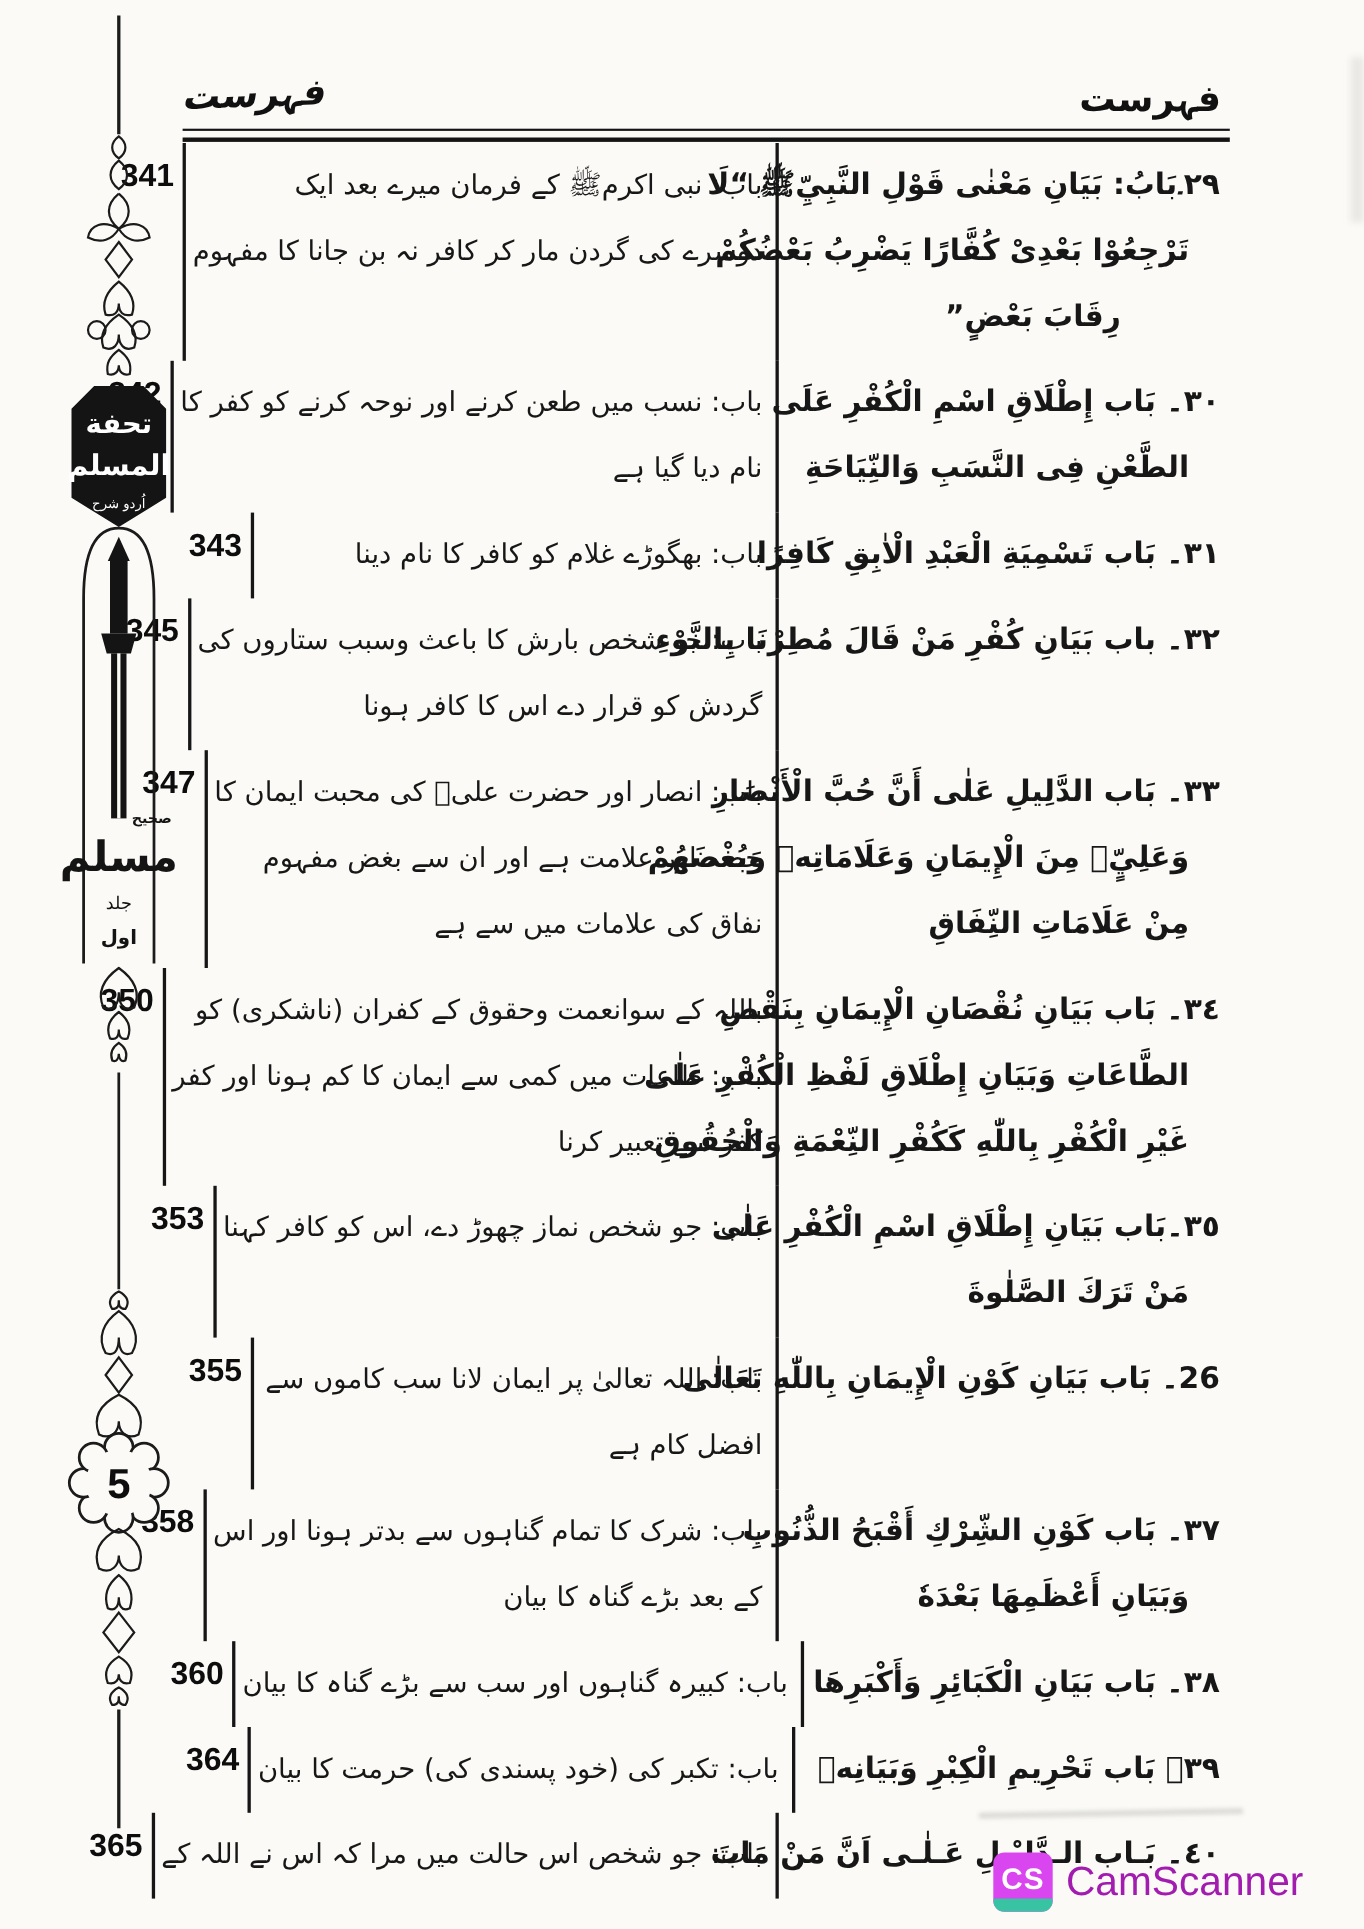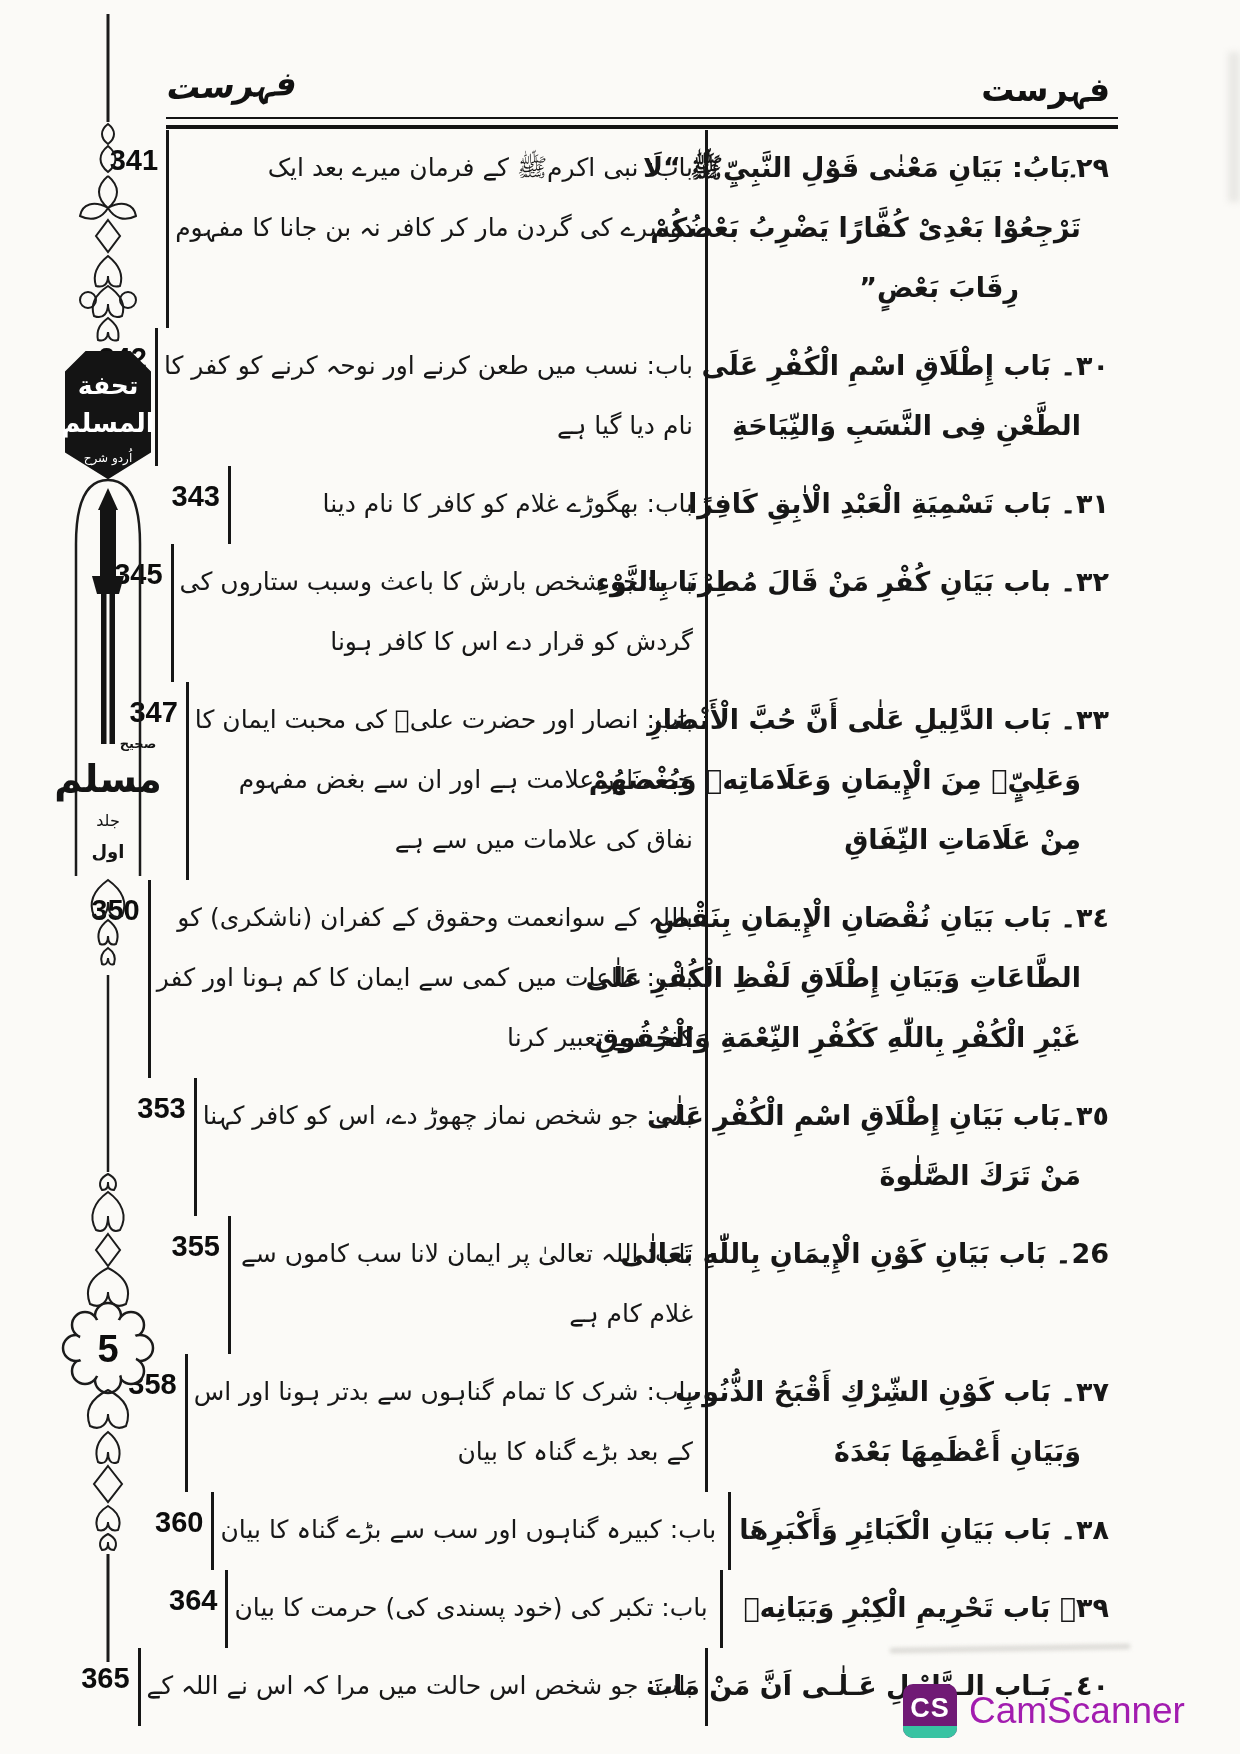--- a/index.html
+++ b/index.html
@@ -127,21 +127,21 @@
           <div class="tline">باب: جو شخص نماز چھوڑ دے، اس کو کافر کہنا</div>
         </div>
       <div class="cell pageno">353</div>
     </div>
       <div class="row">
       <div class="cell arabic">
           <div class="tline">26۔ بَاب بَيَانِ كَوْنِ الْإِيمَانِ بِاللّٰهِ تَعَالٰى</div>
         </div>
       <div class="cell urdu">
           <div class="tline">باب: اللہ تعالیٰ پر ایمان لانا سب کاموں سے</div>
-          <div class="tline">غلام کام ہے</div>
+          <div class="tline">افضل کام ہے</div>
         </div>
       <div class="cell pageno">355</div>
     </div>
       <div class="row">
       <div class="cell arabic">
           <div class="tline">٣٧۔ بَاب كَوْنِ الشِّرْكِ أَقْبَحُ الذُّنُوبِ</div>
           <div class="tline">وَبَيَانِ أَعْظَمِهَا بَعْدَهٗ</div>
         </div>
       <div class="cell urdu">
           <div class="tline">باب: شرک کا تمام گناہوں سے بدتر ہونا اور اس</div>
@@ -254,20 +254,20 @@
         <path d="M70,1534 c8,4 10,10 6,16 c-6,0 -6,-4 -6,-8 c0,4 0,8 -6,8 c-4,-6 -2,-12 6,-16 Z"></path>
       </g>
       <line x1="70" y1="1554" x2="70" y2="1662" stroke-width="3"></line>
     </g>
   </svg>
 
   <div class="scan-streak"></div>
   <div class="edge-shade"></div>
 
   <div class="cs-badge">
-    <div class="cs-square" style="background: #701a75;">
+    <div class="cs-square" style="background: #d946ef;">
       <span class="cs-txt">CS</span>
       <div class="cs-accent" style="background: rgb(56, 195, 162);"></div>
     </div>
     <div class="cs-label">CamScanner</div>
   </div>
 
 </div>
 
 </body></html>

